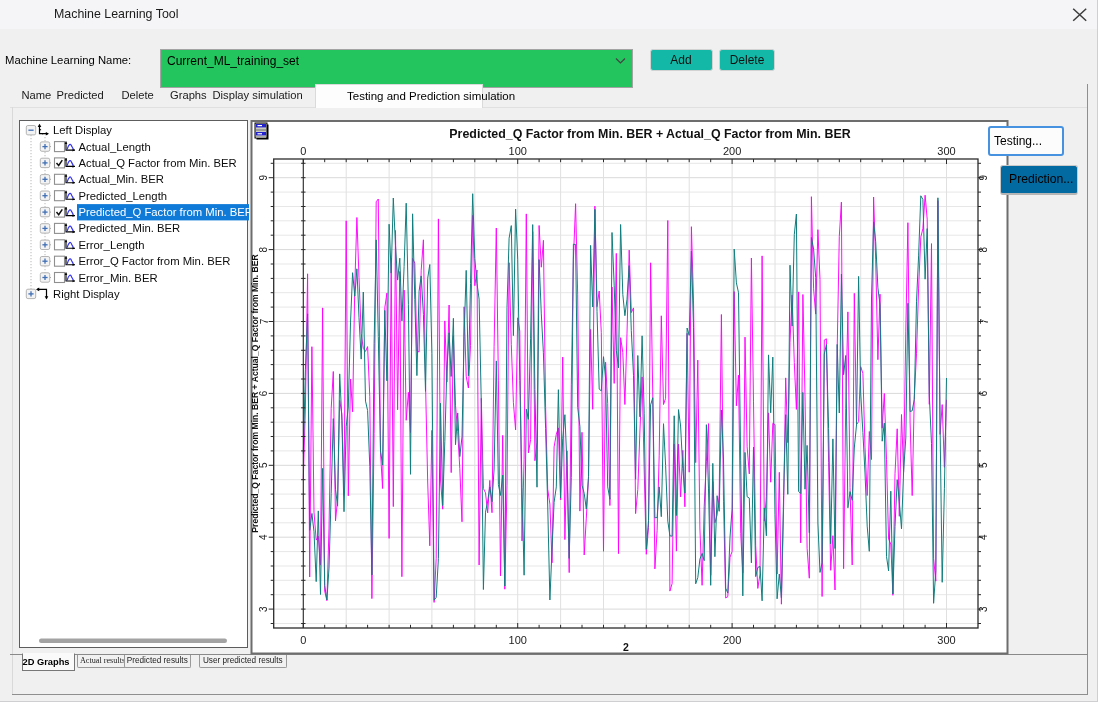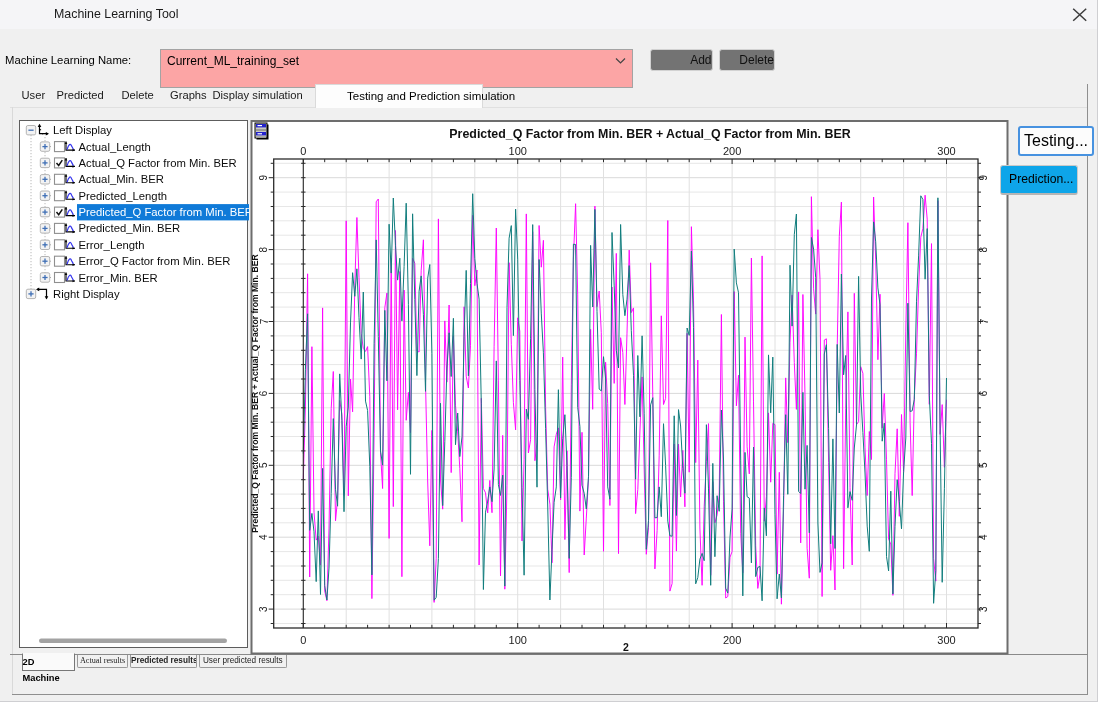--- a/index.html
+++ b/index.html
@@ -1,59 +1,59 @@
 <!DOCTYPE html>
 <html><head><meta charset="utf-8"><style>
 * { margin:0; padding:0; box-sizing:border-box; }
 html,body { width:1098px; height:702px; overflow:hidden; }
 body { background:#f0f0f0; font-family:"Liberation Sans", sans-serif; position:relative; }
 .abs { position:absolute; }
 #titlebar { left:0; top:0; width:1098px; height:29px; background:#f5f5f7; z-index:2; }
 #titlebar span { position:absolute; left:10px; top:7px; font-size:12.4px; color:#1b1b1b;margin-left:44px; }
 #winborder { left:0; top:0; width:1098px; height:702px; border-right:1.5px solid #cfcfd2; border-bottom:1.5px solid #cfcfd2; z-index:40; pointer-events:none; }
 #mlname { left:5px; top:53.5px; font-size:11.3px; color:#000; z-index:2; }
-#combo { left:160px; top:49px; width:473px; height:39px; background:#fca5a5; border:1px solid #a3a3a3; z-index:2; }
+#combo { left:160px; top:49px; width:473px; height:39px; background:#22c55e; border:1px solid #a3a3a3; z-index:2; }
 #combo span { position:absolute; left:6px; top:3.5px; font-size:12px; color:#000; }
-.btn { background:#737373; border:1px solid #d2d2d2; border-radius:3px; font-size:12px; color:#111; text-align:right; z-index:2; }
+.btn { background:#14b8a6; border:1px solid #d2d2d2; border-radius:3px; font-size:12px; color:#111; text-align:center; z-index:2; }
 #addbtn { left:649.5px; top:49px; width:63px; height:22px; line-height:20px; }
 #delbtn { left:719px; top:49px; width:56px; height:22px; line-height:20px; }
 .tab { top:84px; height:23px; font-size:11.2px; color:#1a1a1a; line-height:23px; z-index:2; white-space:nowrap; }
 #tabactive { left:315px; top:83.5px; width:167.5px; height:24px; background:#fdfdfd; border:1px solid #dadada; border-bottom:none; font-size:11.5px; line-height:23px; text-align:center; z-index:3; white-space:nowrap;padding-left:31px; }
 #paneline { left:10px; top:107px; width:1078px; height:0; border-top:1px solid #e0e0e0; z-index:1; }
 #paneright { left:1087px; top:84px; width:0; height:610.5px; border-left:1px solid #8f8f8f; z-index:1; }
 #paneleft { left:12px; top:107px; width:0; height:587px; border-left:1px solid #d9d9d9; z-index:1; }
 #panebottom { left:12px; top:694px; width:1076px; height:0; border-top:1px solid #8f8f8f; z-index:1; }
 #treepanel { left:19px; top:119.5px; width:229px; height:528px; background:#fff; border:1px solid #5d5d5d; z-index:2; }
 #stripline { left:10px; top:653.5px; width:1078px; height:0; border-top:1px solid #8a8a8a; z-index:4; }
 .btab { top:654.5px; height:13.5px; background:#f1f1f1; border:1px solid #9a9a9a; border-top:none; font-size:8.2px; color:#222; text-align:center; z-index:4; border-radius:0 0 2px 2px; white-space:nowrap; overflow:hidden; }
 #btab0 { left:21.5px; top:653px; width:53px; height:17.5px; background:#fafafa; border:1px solid #777; border-top:1px solid #fafafa; font-weight:bold; font-size:9.3px; line-height:16px; z-index:5; }
 #btab1 { left:77px; width:51px; line-height:12.5px;font-family:Liberation Serif, serif; }
-#btab2 { left:130px; width:66.5px; line-height:12.5px;font-weight:bold; }
+#btab2 { left:124px; width:66.5px; line-height:12.5px; }
 #btab3 { left:199px; width:87.5px; line-height:12.5px; }
-#testbtn { position:absolute; left:1018px; top:126px; width:76px; height:30px; background:#fcfcfc; border:2px solid #4792e0; border-radius:3px; font-size:16px; color:#000; line-height:26px; padding-left:4px; z-index:6; overflow:hidden; white-space:nowrap; }
-#predbtn { position:absolute; left:1000px; top:164.5px; width:78px; height:30px; background:#0ea5e9; border:1px solid #c9c9c9; border-bottom:2px solid #b5b5b5; border-radius:3px; font-size:12.2px; color:#000; line-height:26px; padding-left:8px; z-index:6; overflow:hidden; white-space:nowrap; }
+#testbtn { position:absolute; left:988px; top:126px; width:76px; height:30px; background:#fcfcfc; border:2px solid #4792e0; border-radius:3px; font-size:12px; color:#000; line-height:26px; padding-left:4px; z-index:6; overflow:hidden; white-space:nowrap; }
+#predbtn { position:absolute; left:1000px; top:164.5px; width:78px; height:30px; background:#0369a1; border:1px solid #c9c9c9; border-bottom:2px solid #b5b5b5; border-radius:3px; font-size:12.2px; color:#000; line-height:26px; padding-left:8px; z-index:6; overflow:hidden; white-space:nowrap; }
 #closex { left:1070px; top:5px; width:20px; height:20px; z-index:3; }
 </style></head>
 <body>
 <div class="abs" id="titlebar">
     <span>Machine Learning Tool</span>
   </div>
 <svg class="abs" id="closex" width="20" height="20" viewBox="0 0 20 20">
     <path d="M3.2 3.7 L16.2 15.7 M16.2 3.7 L3.2 15.7" stroke="#3c3c3c" stroke-width="1.5" fill="none"></path>
   </svg>
 <div class="abs" id="mlname">Machine Learning Name:</div>
 <div class="abs" id="combo">
     <span>Current_ML_training_set</span>
 <svg style="position:absolute;right:6px;top:7px" width="11" height="8" viewBox="0 0 11 8">
       <path d="M1 1.5 L5.5 6 L10 1.5" stroke="#444" stroke-width="1.2" fill="none"></path>
     </svg>
 </div>
 <div class="abs btn" id="addbtn">Add</div>
 <div class="abs btn" id="delbtn">Delete</div>
-<div class="abs tab" style="left:21.5px">User</div>
+<div class="abs tab" style="left:21.5px">Name</div>
 <div class="abs tab" style="left:56.5px">Predicted</div>
 <div class="abs tab" style="left:121.5px">Delete</div>
 <div class="abs tab" style="left:170px">Graphs</div>
 <div class="abs tab" style="left:212.5px">Display simulation</div>
 <div class="abs" id="tabactive">Testing and Prediction simulation</div>
 <div class="abs" id="paneline"></div>
 <div class="abs" id="paneright"></div>
 <div class="abs" id="paneleft"></div>
 <div class="abs" id="panebottom"></div>
 <div class="abs" id="treepanel"></div>
@@ -169,21 +169,21 @@
 <text x="58.5" y="128.8" font-family="Liberation Sans, sans-serif" font-size="11.3" fill="#0d0d0d">Error_Length</text>
 <text x="58.5" y="145.2" font-family="Liberation Sans, sans-serif" font-size="11.3" fill="#0d0d0d">Error_Q Factor from Min. BER</text>
 <text x="58.5" y="161.5" font-family="Liberation Sans, sans-serif" font-size="11.3" fill="#0d0d0d">Error_Min. BER</text>
 <text x="33" y="177.9" font-family="Liberation Sans, sans-serif" font-size="11.3" fill="#0d0d0d">Right Display</text>
 <rect x="19" y="518.5" width="188" height="4.4" rx="2.2" fill="#a3a3a3"></rect>
 </svg>
 <div class="abs" id="stripline"></div>
 <div class="abs btab" id="btab1">Actual results</div>
 <div class="abs btab" id="btab2">Predicted results</div>
 <div class="abs btab" id="btab3">User predicted results</div>
-<div class="abs" id="btab0" style="position:absolute;">2D Machine</div>
+<div class="abs" id="btab0" style="position:absolute;">2D Graphs</div>
 <svg width="1098" height="702" viewBox="0 0 1098 702" style="position:absolute;left:0;top:0;z-index:5" shape-rendering="auto">
 <rect x="251.5" y="121" width="756" height="532.5" fill="#ffffff" stroke="#6d6d6d" stroke-width="2"></rect>
 <g>
       <rect x="256.5" y="124.5" width="12" height="15" fill="#000"></rect>
       <rect x="255" y="123" width="12" height="15" fill="#c8c8c4" stroke="#000" stroke-width="1"></rect>
       <rect x="256" y="124" width="10" height="3.4" fill="#2222cc"></rect>
       <rect x="257.5" y="125" width="4.5" height="1.2" fill="#fff"></rect>
       <rect x="256" y="129" width="10" height="2" fill="#9a9a96"></rect>
       <rect x="256" y="132" width="10" height="3.4" fill="#2222cc"></rect>
       <rect x="257.5" y="133.2" width="4.5" height="1.2" fill="#fff"></rect>

